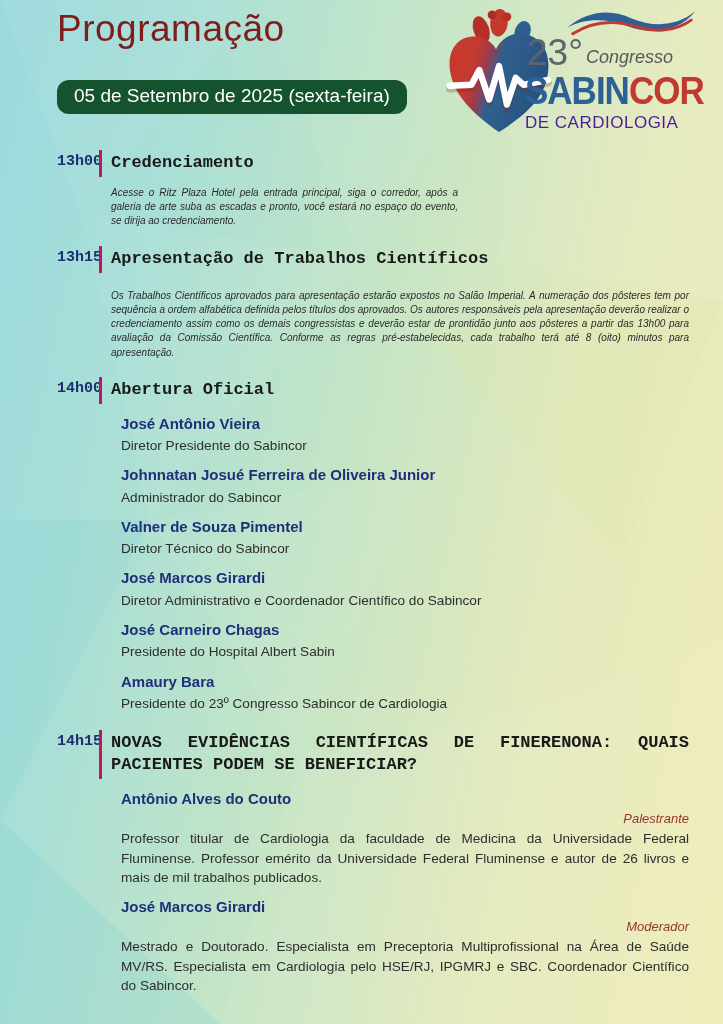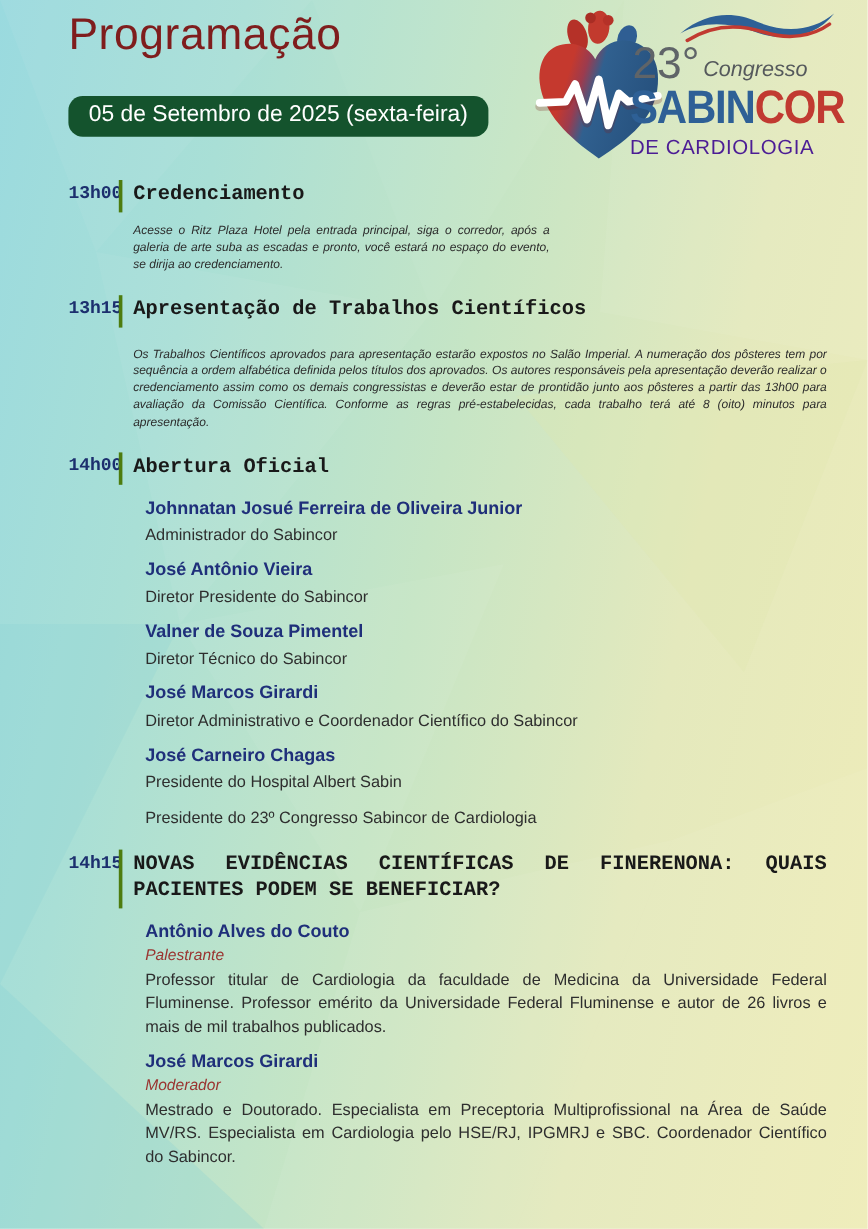--- a/index.html
+++ b/index.html
@@ -31,31 +31,31 @@
   .brand-row { margin-top:-1px; font-weight:800; font-size:35px; line-height:1;
     letter-spacing:-1px; transform:scaleY(1.12); transform-origin:left top; white-space:nowrap; }
   .brand-blue { color:#2e6096; } .brand-red { color:#c13a31; }
   .brand-sub { margin-top:8px; font-size:17px; letter-spacing:.5px; color:#4c1d95; font-weight:500; }
 
   
   .schedule { position:relative; padding:0 34px 0 57px; }
   .section { margin-bottom:17px; }
   .section-head { display:flex; align-items:flex-start;font-family:Liberation Mono, monospace; }
   .time { flex:none; width:42px; font-weight:700; font-size:15px; color:#1c2f6e; padding-top:3px; }
-  .titlebox { border-left:3px solid #4d7c0f; padding:2px 0 3px 9px; margin-left:0; flex:1; }
+  .titlebox { border-left:3px solid #be185d; padding:2px 0 3px 9px; margin-left:0; flex:1; }
   .title { font-size:17px; font-weight:700; color:#191919; line-height:1.3; text-align:justify; }
   .description {
     margin:9px 0 0 54px; font-style:italic; font-size:10px; line-height:1.42;
     color:#2b2b2b; text-align:justify;
   }
   .description.narrow { max-width:347px; }
   .description.gap { margin-top:16px; }
   .person { margin:10px 0 0 64px; }
   .person .name { font-weight:700; font-size:15px; color:#1f2f7a; line-height:1.35; }
-  .person .role { font-style:italic; font-size:13px; color:#9a3430; line-height:1.3; margin-top:1px; }
+  .person .role { font-style:italic; font-size:13px; color:#9a3430; line-height:1.3; margin-top:1px;text-align:right; }
   .person .bio { font-size:13.6px; color:#2e2e2e; line-height:1.42; text-align:justify; margin-top:2px; }
 </style>
 </head>
 <body>
 
 <svg class="facets" aria-hidden="true">
   <polygon points="0,0 260,0 80,210" fill="#ffffff" opacity="0.05"></polygon>
   <polygon points="260,0 520,0 360,260" fill="#ffffff" opacity="0.04"></polygon>
   <polygon points="80,210 360,260 150,520" fill="#ffffff" opacity="0.05"></polygon>
   <polygon points="520,0 723,0 723,300 500,260" fill="#ffffff" opacity="0.06"></polygon>
@@ -125,40 +125,41 @@
       <p class="description gap">Os Trabalhos Científicos aprovados para apresentação estarão expostos no Salão Imperial. A numeração dos pôsteres tem por sequência a ordem alfabética definida pelos títulos dos aprovados. Os autores responsáveis pela apresentação deverão realizar o credenciamento assim como os demais congressistas e deverão estar de prontidão junto aos pôsteres a partir das 13h00 para avaliação da Comissão Científica. Conforme as regras pré-estabelecidas, cada trabalho terá até 8 (oito) minutos para apresentação.</p>
     </section>
     <section class="section">
       <div class="section-head">
         <span class="time">14h00</span>
         <div class="titlebox">
           <h2 class="title">Abertura Oficial</h2>
         </div>
       </div>
       <div class="person">
+        <div class="name">José Antônio Vieira</div>
+        <p class="bio">Diretor Presidente do Sabincor</p>
+      </div>
+      <div class="person">
         <div class="name">Johnnatan Josué Ferreira de Oliveira Junior</div>
         <p class="bio">Administrador do Sabincor</p>
-      </div>
-      <div class="person">
-        <div class="name">José Antônio Vieira</div>
-        <p class="bio">Diretor Presidente do Sabincor</p>
       </div>
       <div class="person">
         <div class="name">Valner de Souza Pimentel</div>
         <p class="bio">Diretor Técnico do Sabincor</p>
       </div>
       <div class="person">
         <div class="name">José Marcos Girardi</div>
         <p class="bio">Diretor Administrativo e Coordenador Científico do Sabincor</p>
       </div>
       <div class="person">
         <div class="name">José Carneiro Chagas</div>
         <p class="bio">Presidente do Hospital Albert Sabin</p>
       </div>
       <div class="person">
+        <div class="name">Amaury Bara</div>
         <p class="bio">Presidente do 23º Congresso Sabincor de Cardiologia</p>
       </div>
     </section>
     <section class="section">
       <div class="section-head">
         <span class="time">14h15</span>
         <div class="titlebox">
           <h2 class="title">NOVAS EVIDÊNCIAS CIENTÍFICAS DE FINERENONA: QUAIS PACIENTES PODEM SE BENEFICIAR?</h2>
         </div>
       </div>

